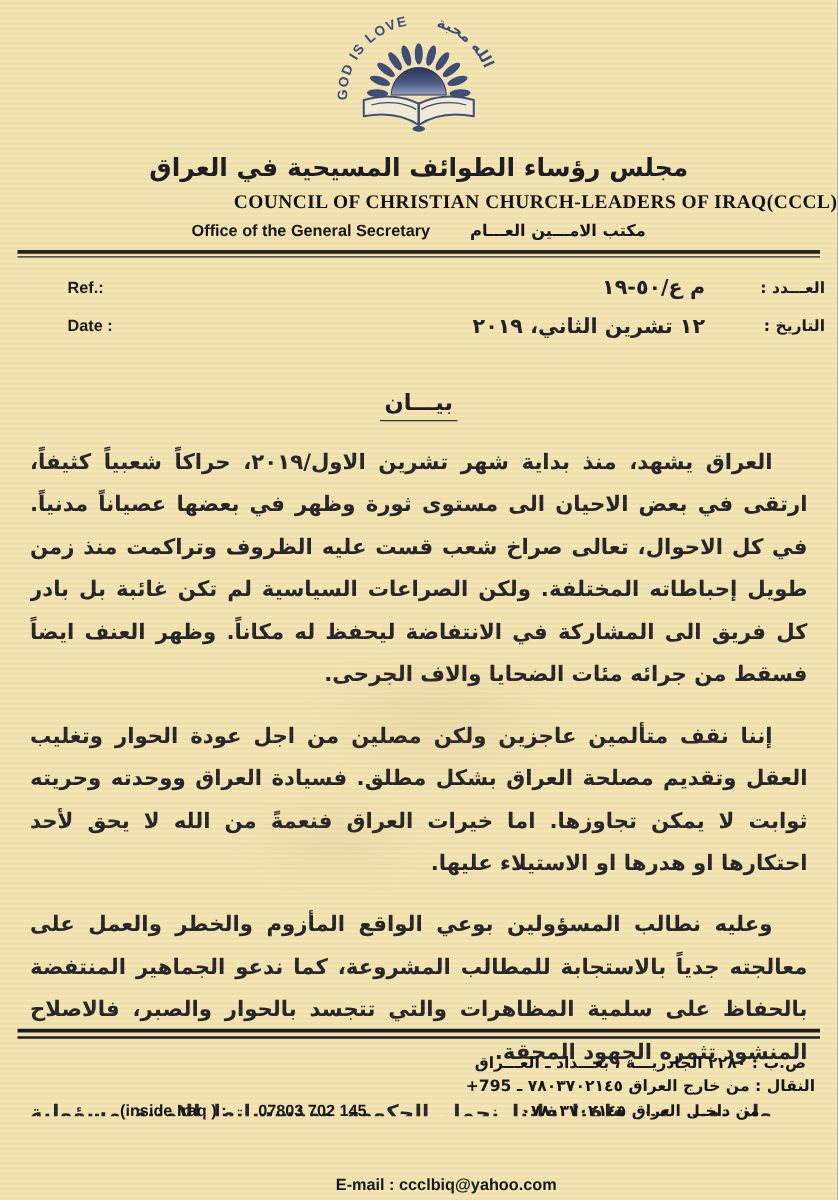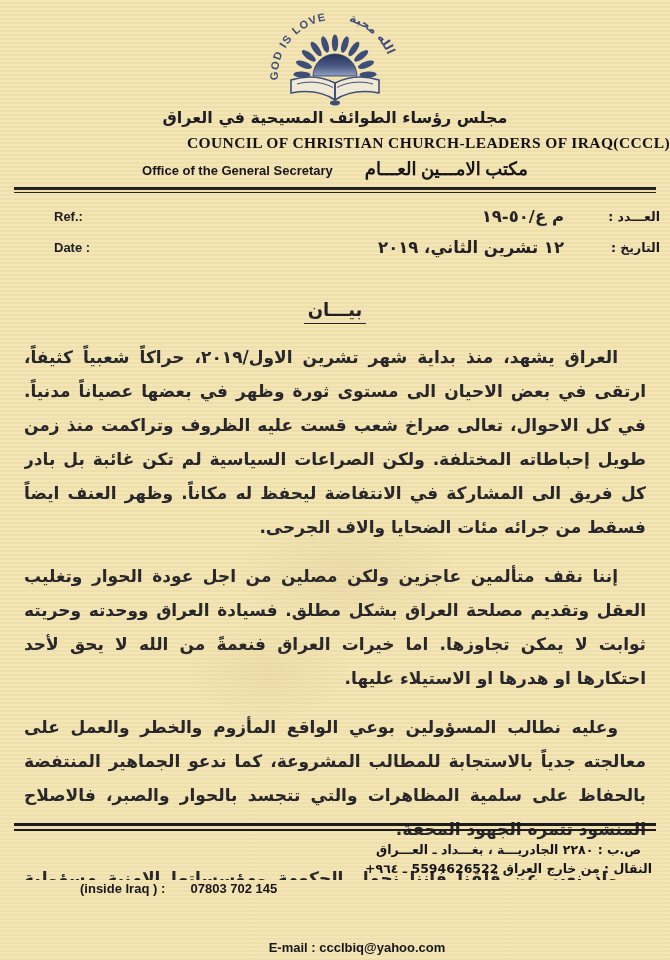--- a/index.html
+++ b/index.html
@@ -13,45 +13,45 @@
   .texture{
     position:absolute;inset:0;pointer-events:none;
     background:
       radial-gradient(ellipse 160px 90px at 52% 60%, rgba(120,90,30,.06), transparent 70%),
       radial-gradient(ellipse 120px 70px at 40% 70%, rgba(120,90,30,.05), transparent 70%),
       repeating-linear-gradient(180deg, rgba(255,255,255,.04) 0 2px, rgba(90,70,20,.03) 2px 4px);
   }
   
   .hd{padding-top:12px;text-align:center;position:relative;}
   .logo{display:block;margin:0 auto;}
-  .org-ar{direction:rtl;font-size:16px;font-weight:700;color:#1d1d22;margin-top:2px;}
+  .org-ar{direction:rtl;font-size:20px;font-weight:700;color:#1d1d22;margin-top:16px;}
   .org-en{font-family:"Liberation Serif",serif;font-weight:700;font-size:15.5px;letter-spacing:.4px;color:#141418;margin-top:7px;text-align:right;}
   .office{display:flex;justify-content:center;align-items:baseline;gap:32px;margin-top:6px;font-weight:700;}
   .office-en{font-family:"Liberation Sans",sans-serif;font-size:13px;color:#17171b;}
-  .office-ar{direction:rtl;font-size:18px;color:#17171b;font-family:Liberation Serif, serif;}
+  .office-ar{direction:rtl;font-size:13px;color:#17171b;}
   .rule-double{margin:7px 14px 0;border-top:3.5px solid #1c1c20;border-bottom:1.5px solid #1c1c20;height:2px;}
   
   .meta{margin-top:8px;}
   .meta-row{display:flex;align-items:center;height:31px;}
   .m-en{margin-left:54px;width:58px;font-family:"Liberation Sans",sans-serif;font-weight:700;font-size:13px;color:#17171b;}
   .m-val{flex:1;direction:rtl;text-align:left;padding-left:4px;font-size:16.5px;font-weight:700;color:#1d1d22;}
   .m-val{text-align:right;padding-right:14px;}
   .m-ar{width:82px;direction:rtl;text-align:right;padding-right:10px;font-size:12.5px;font-weight:700;color:#17171b;}
   
   .title{margin:36px 0 0;text-align:center;direction:rtl;font-size:18px;font-weight:700;color:#1d1d22;}
   .title span{border-bottom:1.6px solid #2a2a2e;padding:0 4px 3px;}
   
   .body{margin:20px 24px 0;direction:rtl;text-align:justify;font-size:17px;font-weight:700;line-height:34px;color:#232327;height:540px;overflow:hidden;}
   .body p{margin:0 0 15px;text-indent:28px;}
   
   .foot{position:absolute;left:0;right:0;bottom:5px;}
   .foot-rule{margin:0 14px 9px;border-top:3px solid #1c1c20;border-bottom:2px solid #1c1c20;height:3px;}
   .foot-cols{display:flex;justify-content:space-between;align-items:flex-start;padding:0 18px;}
   .foot-en{font-family:"Liberation Sans",sans-serif;font-weight:700;font-size:13px;line-height:19.5px;color:#17171b;white-space:pre;}
-  .foot-en .indent{margin-left:62px;}
+  .foot-en .indent{margin-left:78px;}
   .foot-ar{direction:rtl;text-align:center;font-size:12.5px;font-weight:700;line-height:19.5px;color:#17171b;}
   .email{text-align:center;font-family:"Liberation Sans",sans-serif;font-weight:700;font-size:13px;color:#17171b;margin-top:3px;padding-left:44px;}
 </style>
 </head>
 <body>
 
 <div class="sheet">
   <div class="texture"></div>
 
   <header class="hd">
@@ -134,18 +134,19 @@
   </main>
 
   <footer class="foot">
     <div class="foot-rule"></div>
     <div class="foot-cols">
       <div class="foot-en">
         <div class="indent">(inside Iraq ) :       07803 702 145</div>
       </div>
       <div class="foot-ar">
         <div>ص.ب : ٢٢٨٠ الجادريـــة ،  بغـــداد ـ العـــراق</div>
-        <div>النقال : من خارج العراق  5594626522 ـ ٩٦٤+</div>
+        <div>النقال : من خارج العراق  ٧٨٠٣٧٠٢١٤٥ ـ 795+</div>
+        <div>من داخـل العراق  ٠٧٨٠٣٧٠٢١٤٥</div>
       </div>
     </div>
     <div class="email">E-mail : ccclbiq@yahoo.com</div>
   </footer>
 </div>
 
 </body></html>

